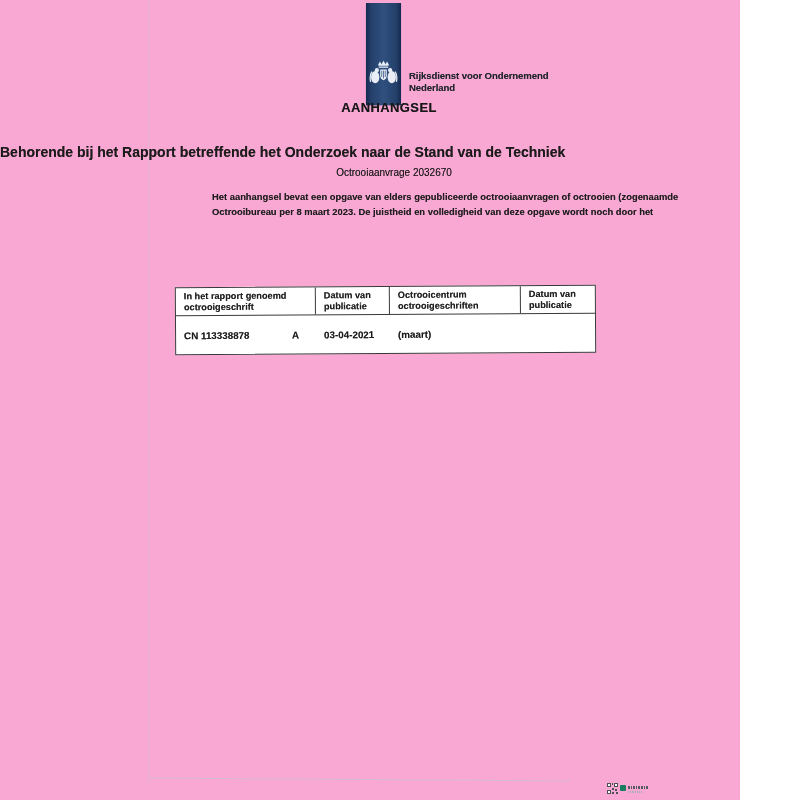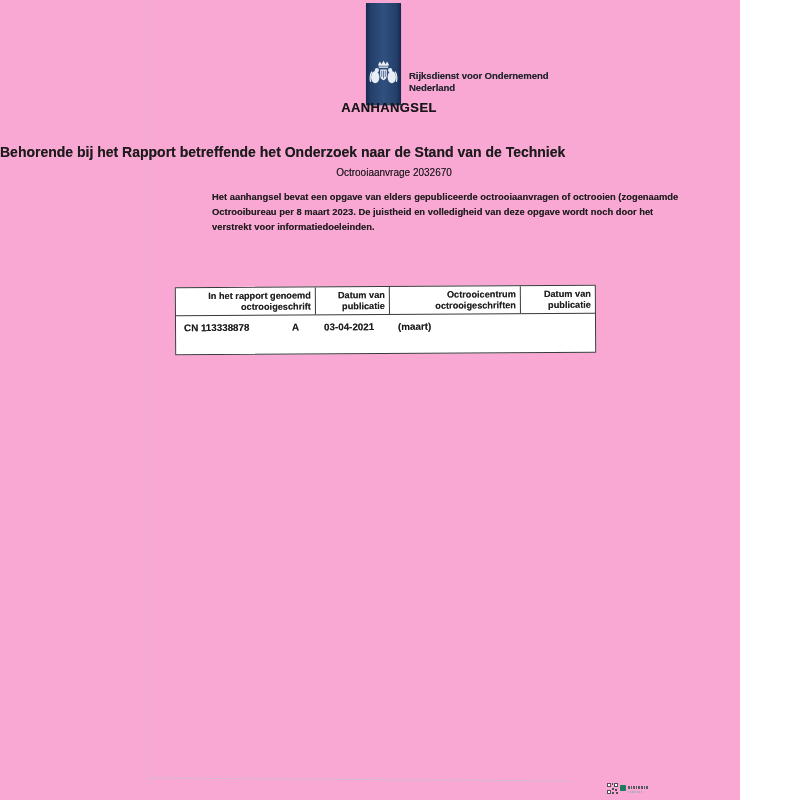--- a/index.html
+++ b/index.html
@@ -55,30 +55,29 @@
   .intro .line { height:15px; line-height:15px; white-space:nowrap; }
   
   .famtable {
     position:absolute; left:175px; top:286px; width:421px;
     border:1.4px solid #3a3a3a; transform:rotate(-0.35deg);
     background:#fff;
   }
   .t-head { display:grid; grid-template-columns:140px 74px 131px 1fr;
     border-bottom:1.3px solid #3a3a3a; }
   .t-head .cell {
-    padding:3px 4px 3px 20px; font-size:9.2px; font-weight:700;
+    padding:3px 4px 3px 8px; font-size:9.2px; font-weight:700;
     line-height:10.5px; color:#202020; min-height:25px;
     text-shadow:0 0 0.3px rgba(0,0,0,0.5);
-    text-align:right;
   }
   .t-head .cell:not(:last-child){ border-right:1.2px solid #3a3a3a; }
   .t-body { display:grid; grid-template-columns:140px 74px 131px 1fr; height:38px; }
   .t-body .cell {
     padding:6px 4px 0 8px; font-size:9.8px; font-weight:700; color:#1c1c1c;
-    text-shadow:0 0 0.35px rgba(0,0,0,0.5); position:relative; white-space:nowrap;
+    text-shadow:0 0 0.35px rgba(0,0,0,0.5); position:relative; white-space:nowrap;margin-top:8px;
   }
   .kind-letter { position:absolute; left:116px; top:6px; }
   
   .watermark { position:absolute; left:607px; top:783px; display:flex; gap:2px; height:13px; }
   .wm-green { width:6px; height:6px; margin-top:2px; background:#1b7d5e; border-radius:1px; }
   .wm-textcol { display:flex; flex-direction:column; gap:1.5px; margin-top:2.5px; }
   .wm-bar1 { width:20px; height:3.5px;
     background:repeating-linear-gradient(90deg,#565b61 0 1.6px,transparent 1.6px 2.6px); }
   .wm-bar2 { width:15px; height:2px;
     background:repeating-linear-gradient(90deg,#a8aeb3 0 1.2px,transparent 1.2px 2.2px); }
@@ -112,21 +111,20 @@
     <div>Nederland</div>
   </div>
 
   <div class="h-title">AANHANGSEL</div>
   <div class="h-sub">Behorende bij het Rapport betreffende het Onderzoek naar de Stand van de Techniek</div>
   <div class="h-app">Octrooiaanvrage 2032670</div>
 
   <div class="intro">
     <div class="line">Het aanhangsel bevat een opgave van elders gepubliceerde octrooiaanvragen of octrooien (zogenaamde</div>
     <div class="line">Octrooibureau per 8 maart 2023. De juistheid en volledigheid van deze opgave wordt noch door het</div>
-    <div class="line">verstrekt voor informatiedoeleinden.</div>
   </div>
 
   <div class="famtable">
     <div class="t-head">
       <div class="cell">In het rapport genoemd octrooigeschrift</div>
       <div class="cell">Datum van publicatie</div>
       <div class="cell">Octrooicentrum octrooigeschriften</div>
       <div class="cell">Datum van publicatie</div>
     </div>
     <div class="t-body">

